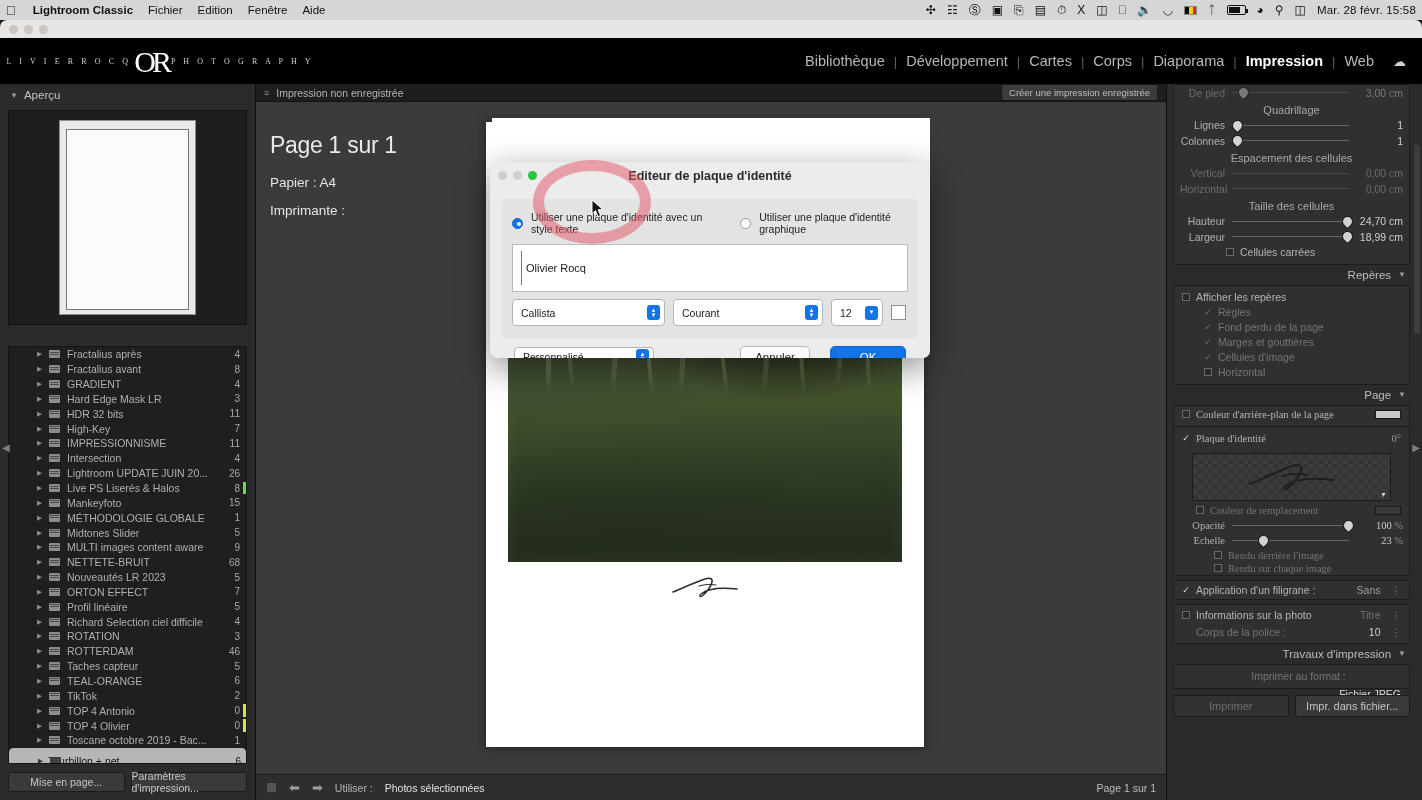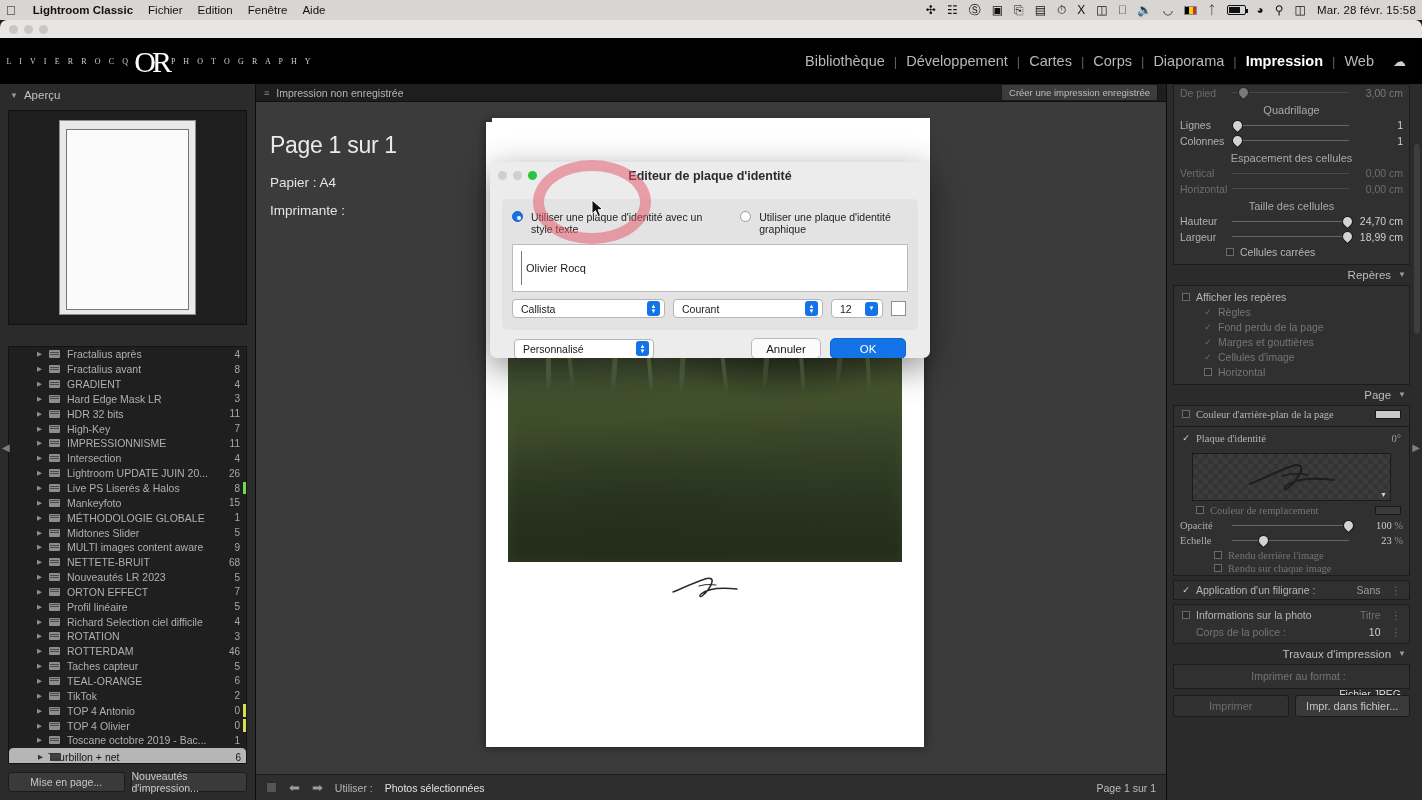--- a/index.html
+++ b/index.html
@@ -88,21 +88,21 @@
   .leftbtns { position:absolute; left:8px; right:8px; bottom:8px; display:flex; gap:6px; }
   .lbtn { flex:1; height:20px; background:#3a3a3a; border:1px solid #1b1b1b; border-radius:3px; color:#c8c8c8; font-size:10.5px; display:flex; align-items:center; justify-content:center; }
 
   
   .rightpanel { position:absolute; right:0; top:46px; width:256px; height:716px; background:#2b2b2b; border-left:1px solid #0c0c0c; overflow:hidden; }
   .rp-inner { position:absolute; left:6px; right:12px; top:0; bottom:0; }
   .sect-title { display:flex; align-items:center; justify-content:flex-end; gap:7px; height:20px; color:#bdbdbd; font-size:11.5px; padding-right:4px; }
   .sect-title .tri { font-size:8px; }
   .box { background:#303030; border:1px solid #1c1c1c; padding:4px 0; }
   .srow { display:flex; align-items:center; height:15.5px; font-size:10.5px; padding:0 6px; }
-  .slabel { width:52px; color:#b0b0b0; padding-right:7px; white-space:nowrap; }
+  .slabel { width:52px; text-align:right; color:#b0b0b0; padding-right:7px; white-space:nowrap; }
   .slabel.dim { color:#6d6d6d; }
   .track { flex:1; height:1px; background:#666; position:relative; }
   .track.dim { background:#4a4a4a; }
   .knob { position:absolute; top:-4px; width:9px; height:9px; background:#d3d3d3; border-radius:50% 50% 50% 0; transform:rotate(-45deg); box-shadow:0 0 0 1px #1c1c1c; }
   .sval { width:54px; text-align:right; color:#cfcfcf; font-size:10.5px; white-space:nowrap; }
   .sval.dim { color:#6d6d6d; }
   .sub-head { text-align:center; color:#a9a9a9; font-size:11px; padding:3px 0 2px; }
   .chkrow { display:flex; align-items:center; gap:6px; padding:2px 8px; font-size:10.5px; color:#b5b5b5; height:15px; }
   .chkrow.dim { color:#757575; }
   .cbox { width:8px; height:8px; border:1px solid #6a6a6a; background:#2a2a2a; flex:none; }
@@ -162,39 +162,39 @@
 
   
   .backsheet { position:absolute; left:492px; top:118px; width:438px; height:58px; background:#fff; }
   .dialog { position:absolute; left:490px; top:162px; width:440px; height:196px; background:#ececec; border-radius:7px; box-shadow:0 10px 34px rgba(0,0,0,.45); z-index:40; overflow:hidden; }
   .dlg-title { height:27px; display:flex; align-items:center; justify-content:center; font-size:12.5px; color:#2b2b2b; font-weight:bold; position:relative; }
   .dlg-traffic { position:absolute; left:8px; top:9px; display:flex; gap:6px; }
   .dt { width:9px; height:9px; border-radius:50%; background:#cfcfcf; }
   .dt.green { background:#29c440; }
   .dlg-body { padding:10px 12px 0; }
   .group { background:#e3e3e3; border-radius:5px; padding:12px 10px 12px; }
-  .radio-row { display:flex; gap:8px; font-size:10.5px; color:#1d1d1d; margin-bottom:9px; }
+  .radio-row { display:flex; align-items:center; gap:8px; font-size:10.5px; color:#1d1d1d; margin-bottom:9px; }
   .radio { width:11px; height:11px; border-radius:50%; border:1px solid #9a9a9a; background:#fff; flex:none; position:relative; }
   .radio.on { background:#1473e6; border-color:#1066cf; }
   .radio.on:after { content:""; position:absolute; left:3.5px; top:3.5px; width:4px; height:4px; border-radius:50%; background:#fff; }
   .radio-gap { width:14px; }
   .textfield { background:#fff; border:1px solid #bcbcbc; height:48px; position:relative; margin-bottom:7px; }
   .textfield .caret { position:absolute; left:8px; top:6px; bottom:6px; width:1px; background:#777; }
   .textfield .val { position:absolute; left:13px; top:50%; transform:translateY(-50%); font-size:11px; color:#1a1a1a; }
   .selrow { display:flex; align-items:center; gap:8px; }
-  .sel { background:#fff; border:1px solid #b5b5b5; border-radius:4px; height:19px; display:flex; align-items:center; padding:0 4px 0 8px; font-size:10.5px; color:#1a1a1a; position:relative; }
+  .sel { background:#fff; border:1px solid #b5b5b5; border-radius:4px; height:27px; display:flex; align-items:center; padding:0 4px 0 8px; font-size:10.5px; color:#1a1a1a; position:relative; }
   .sel.f1 { width:153px; }
   .sel.f2 { width:150px; }
   .sel.f3 { width:52px; }
   .stepper { margin-left:auto; width:13px; height:15px; background:#1473e6; border-radius:3px; display:flex; flex-direction:column; align-items:center; justify-content:center; color:#fff; font-size:6px; line-height:5px; }
   .stepper.single { height:14px; justify-content:center; }
   .colorbox { width:15px; height:15px; background:#fff; border:1px solid #8f8f8f; }
   .dlg-foot { display:flex; align-items:center; padding:8px 12px 0; }
   .sel.preset { width:140px; height:20px; }
-  .foot-btns { margin-left:auto; display:flex; gap:9px; }
+  .foot-btns { margin-left:auto; display:flex; gap:20px; }
   .dbtn { height:21px; min-width:70px; border-radius:5px; display:flex; align-items:center; justify-content:center; font-size:11.5px; border:1px solid #b9b9b9; background:#fbfbfb; color:#1c1c1c; }
   .dbtn.primary { background:#1473e6; border-color:#1066cf; color:#fff; min-width:76px; }
   .cursor { position:absolute; left:591px; top:199px; z-index:45; }
   .hl-circle { position:absolute; left:533px; top:160px; width:118px; height:84px; border:11px solid rgba(226,86,104,.52); border-radius:50%; z-index:44; pointer-events:none; }
 </style>
 </head>
 <body>
 
 <div id="root">
 
@@ -448,21 +448,21 @@
           <div class="frow sel">
             <span class="fdisc">▶</span>
             <span class="fico"></span>
             <span class="fname">Tourbillon + net</span>
             <span class="fcount">6</span>
           </div>
         </div>
 
       <div class="leftbtns">
         <div class="lbtn">Mise en page...</div>
-        <div class="lbtn">Nouveautés d'impression...</div>
+        <div class="lbtn">Paramètres d'impression...</div>
       </div>
       <span class="side-arrow l">◀</span>
     </div>
 
     <div class="center">
       <div class="filmtop">
         <span class="ft-ico">≡</span>
         <span class="ft-label">Impression non enregistrée</span>
         <span class="ft-btn">Créer une impression enregistrée</span>
       </div>

